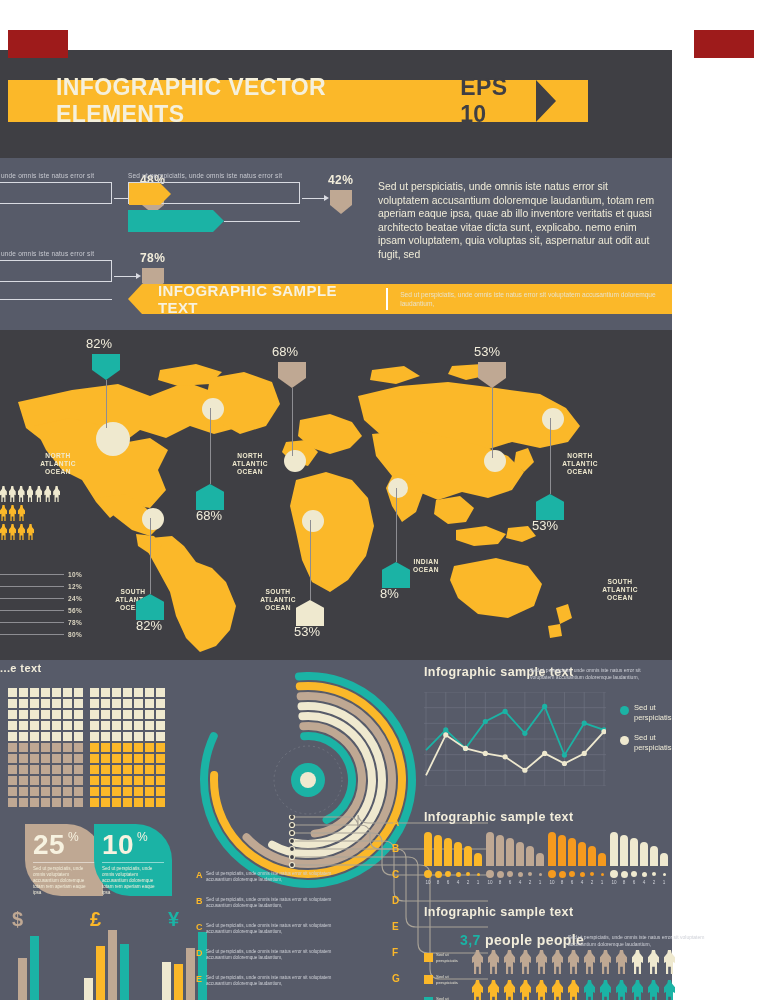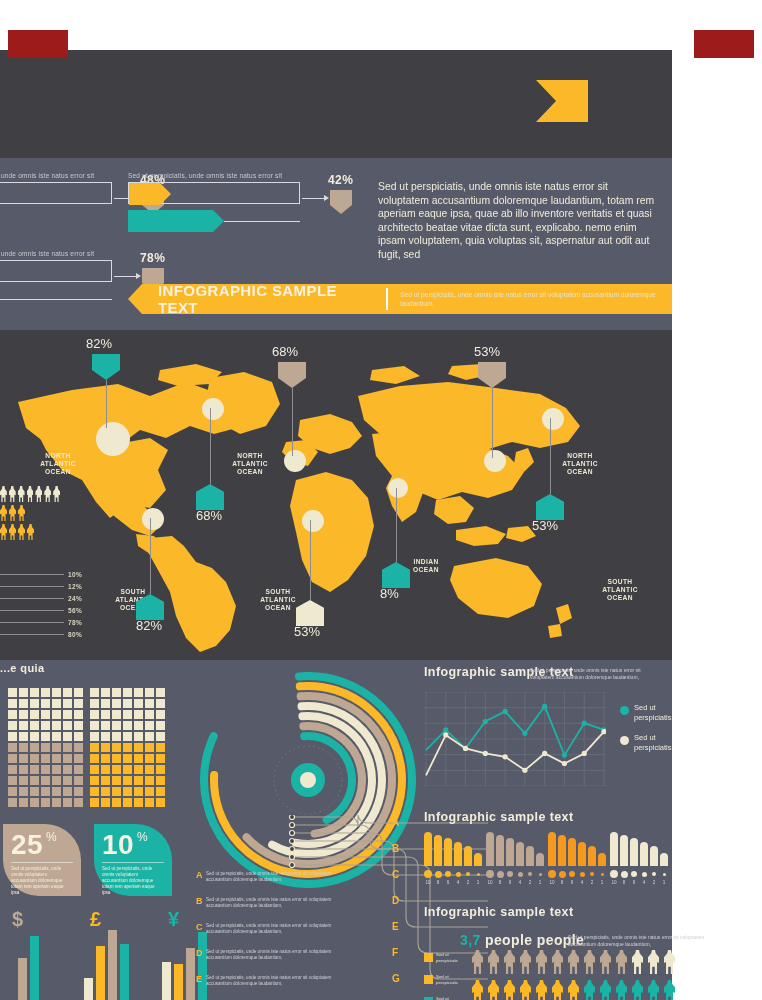--- a/index.html
+++ b/index.html
@@ -128,20 +128,26 @@
 
 <div id="page">
 
   <div class="band-dark" id="top-dark"></div>
   <div class="band-slate" id="arrows-band"></div>
   <div class="band-dark" id="map-band"></div>
   <div class="band-slate" id="bottom-band"></div>
 
   <div class="ribbon-tail left"></div>
   <div class="ribbon-tail right"></div>
+  <div id="ribbon">
+    <div id="ribbon-inner">
+      <span class="cond" id="ribbon-title">INFOGRAPHIC  VECTOR ELEMENTS</span>
+      <span class="cond" id="ribbon-eps">EPS 10</span>
+    </div>
+  </div>
   <div id="ribbon-flag"></div>
 
   <div class="arrow-col" id="arrow-left" style="left:-60px;">
       <div class="arow">
         <div class="cap">Sed ut perspiciatis, unde omnis iste natus error sit</div>
         <div class="bar-box" style="width: 172px;"></div>
         <div style="position: relative; height: 22px; margin-top: 6px;"></div>
         <div class="connector" style="left: 174px; top: 26px; width: 22px;"></div>
         <div class="conn-arrow" style="left: 196px; top: 23px;"></div>
         <div class="pct-badge" style="left: 202px; top: 18px;"></div>
@@ -317,21 +323,21 @@
       <div class="llrow">
         <div class="llline"></div>
         <div class="lllab cond">78%</div>
       </div>
       <div class="llrow">
         <div class="llline"></div>
         <div class="lllab cond">80%</div>
       </div>
     </div>
 
-  <div class="cond" id="waffle-title">...e quia</div>
+  <div class="cond" id="waffle-title">...e text</div>
   <div class="waffle" id="waffle-left" style="left: 8px; top: 688px; grid-template-columns: repeat(7, 9px);">
       <div class="wc" style="background: rgb(239, 233, 207);"></div>
       <div class="wc" style="background: rgb(239, 233, 207);"></div>
       <div class="wc" style="background: rgb(239, 233, 207);"></div>
       <div class="wc" style="background: rgb(239, 233, 207);"></div>
       <div class="wc" style="background: rgb(239, 233, 207);"></div>
       <div class="wc" style="background: rgb(239, 233, 207);"></div>
       <div class="wc" style="background: rgb(239, 233, 207);"></div>
       <div class="wc" style="background: rgb(239, 233, 207);"></div>
       <div class="wc" style="background: rgb(239, 233, 207);"></div>
@@ -478,21 +484,21 @@
       <div class="wc" style="background: rgb(251, 184, 41);"></div>
       <div class="wc" style="background: rgb(251, 184, 41);"></div>
       <div class="wc" style="background: rgb(251, 184, 41);"></div>
       <div class="wc" style="background: rgb(251, 184, 41);"></div>
       <div class="wc" style="background: rgb(251, 184, 41);"></div>
       <div class="wc" style="background: rgb(251, 184, 41);"></div>
       <div class="wc" style="background: rgb(251, 184, 41);"></div>
     </div>
 
   <div id="leaf-layer">
-      <div class="leafcard" style="left: 3px; top: 824px; background: rgb(191, 168, 147);">
+      <div class="leafcard" style="left: 25px; top: 824px; background: rgb(191, 168, 147);">
         <div style="display: flex; align-items: flex-start; gap: 3px;">
           <div class="leaf-num cond">25</div>
           <div class="leaf-pct">%</div>
         </div>
         <div class="leaf-rule"></div>
         <div class="leaf-txt">Sed ut perspiciatis, unde omnis voluptatem accusantium doloremque totam rem aperiam eaque ipsa</div>
       </div>
       <div class="leafcard" style="left: 94px; top: 824px; background: rgb(27, 179, 165);">
         <div style="display: flex; align-items: flex-start; gap: 3px;">
           <div class="leaf-num cond">10</div>

